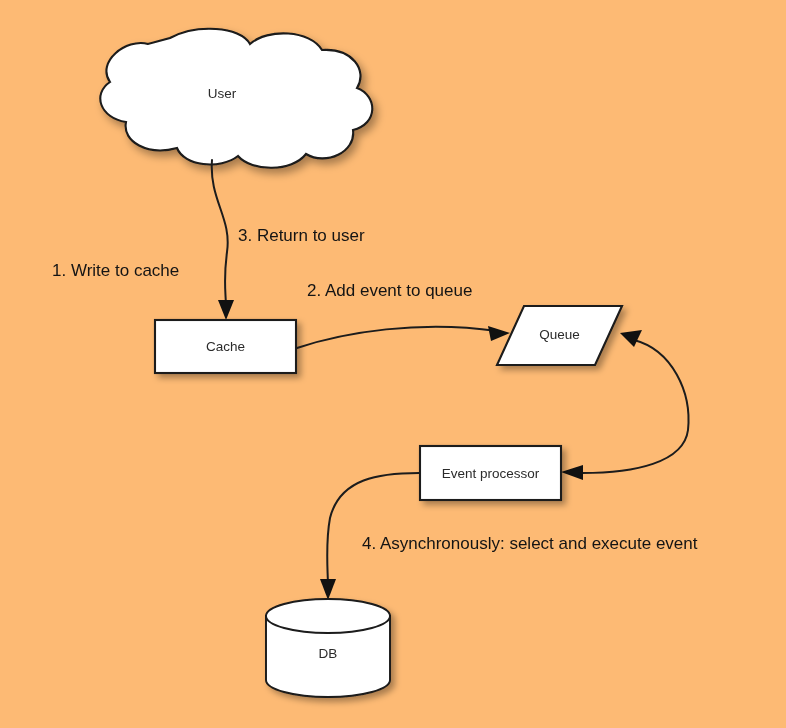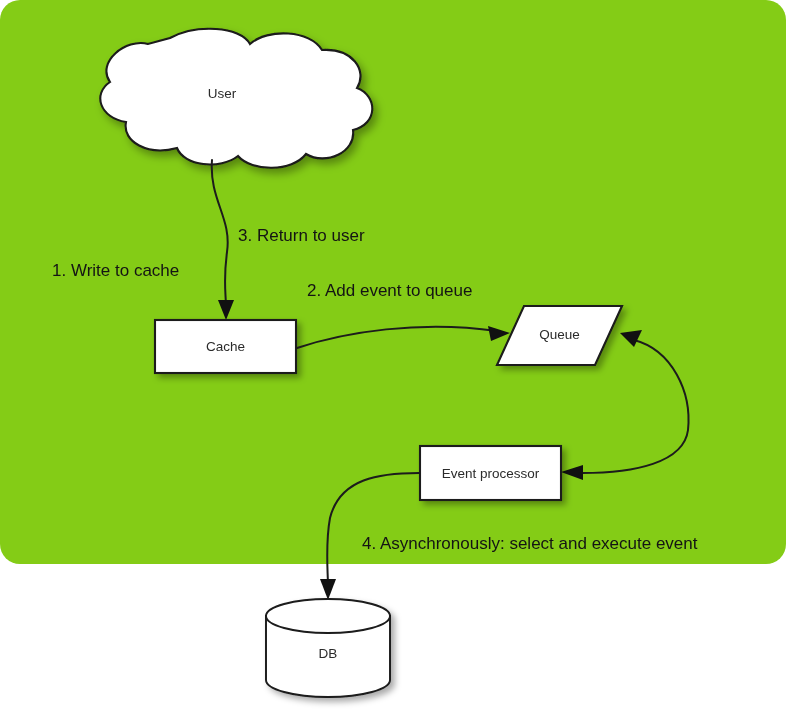--- a/index.html
+++ b/index.html
@@ -9,23 +9,22 @@
   }
   body {
     width: 786px;
     height: 728px;
     font-family: "Liberation Sans", sans-serif;
     overflow: hidden;
   }
   #diagram-root {
     position: relative;
     width: 786px;
-    height: 564px;
-    background: #84cc16;
-    border-radius: 20px;
+    height: 728px;
+    background: #fdba74;
   }
   svg.canvas {
     position: absolute;
     left: 0;
     top: 0;
     width: 786px;
     height: 728px;
     display: block;
   }
   .node-shape {

